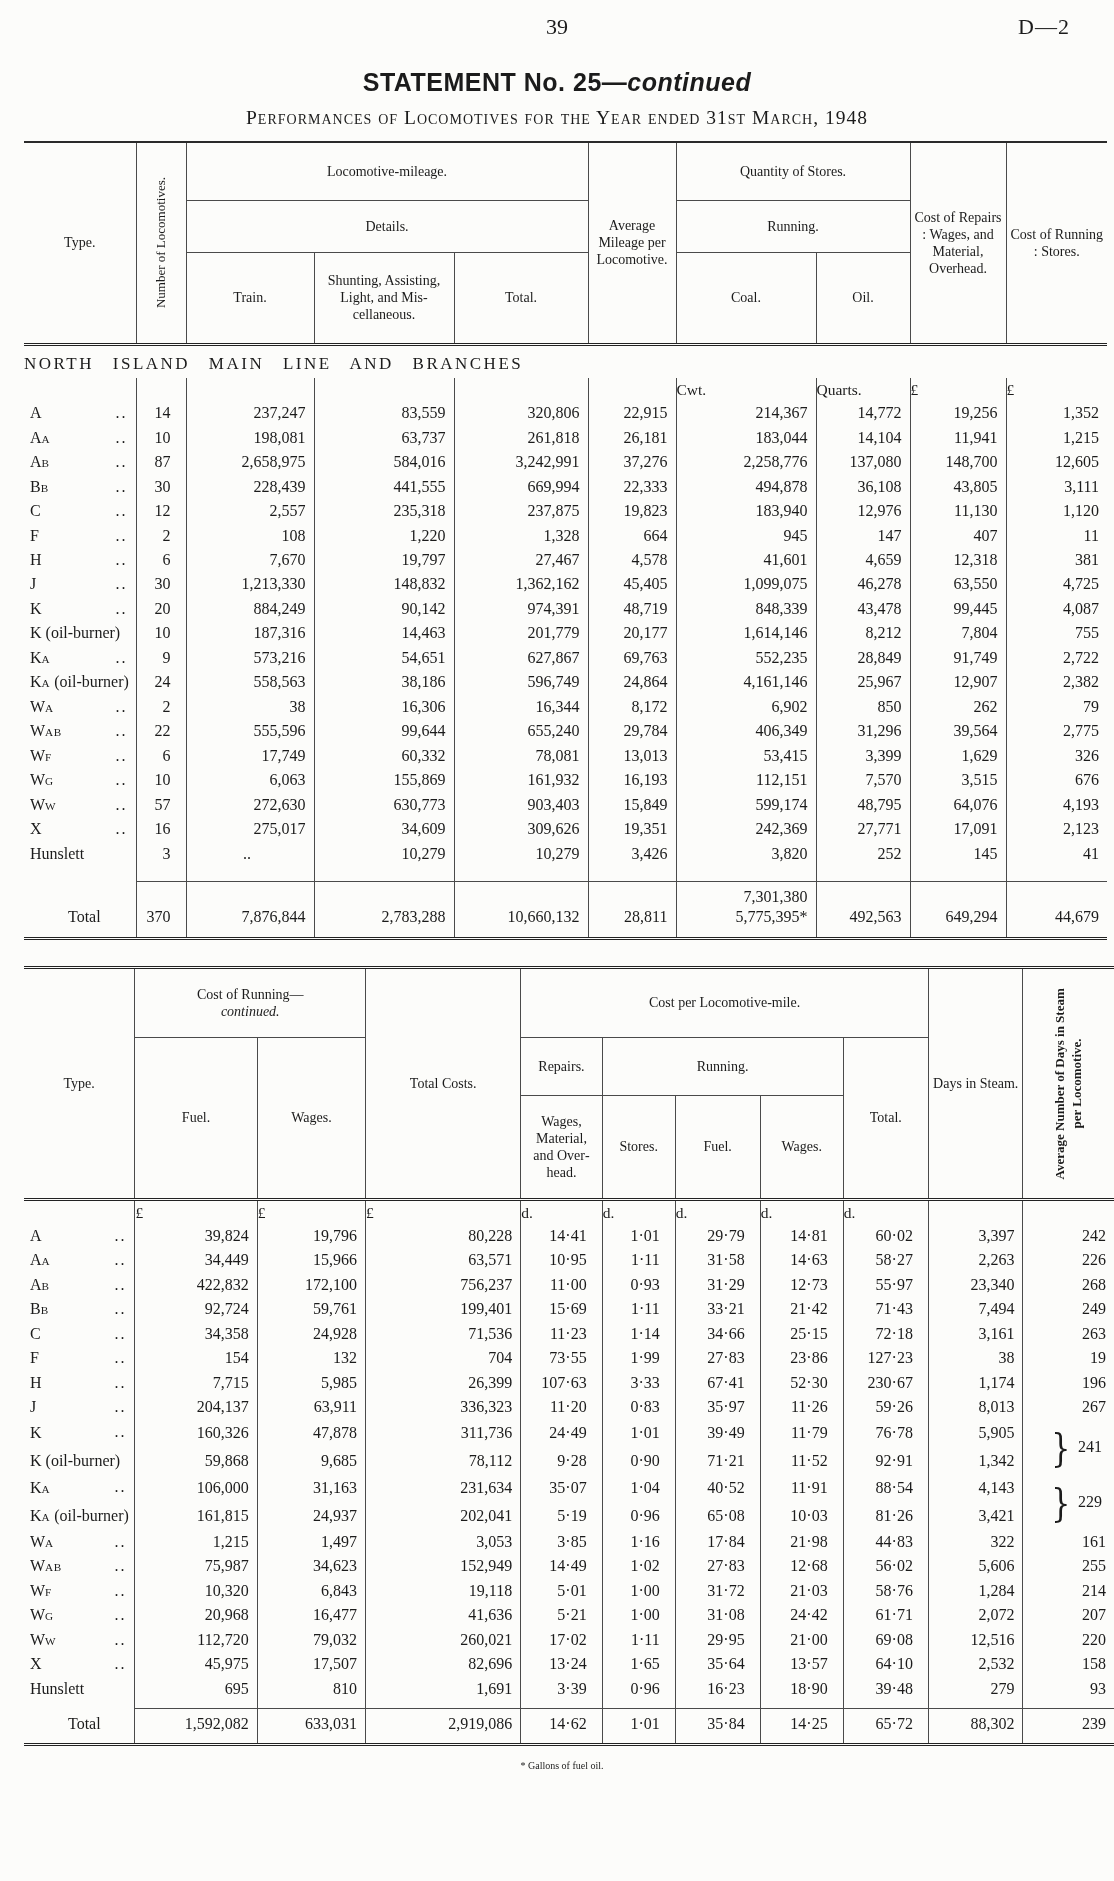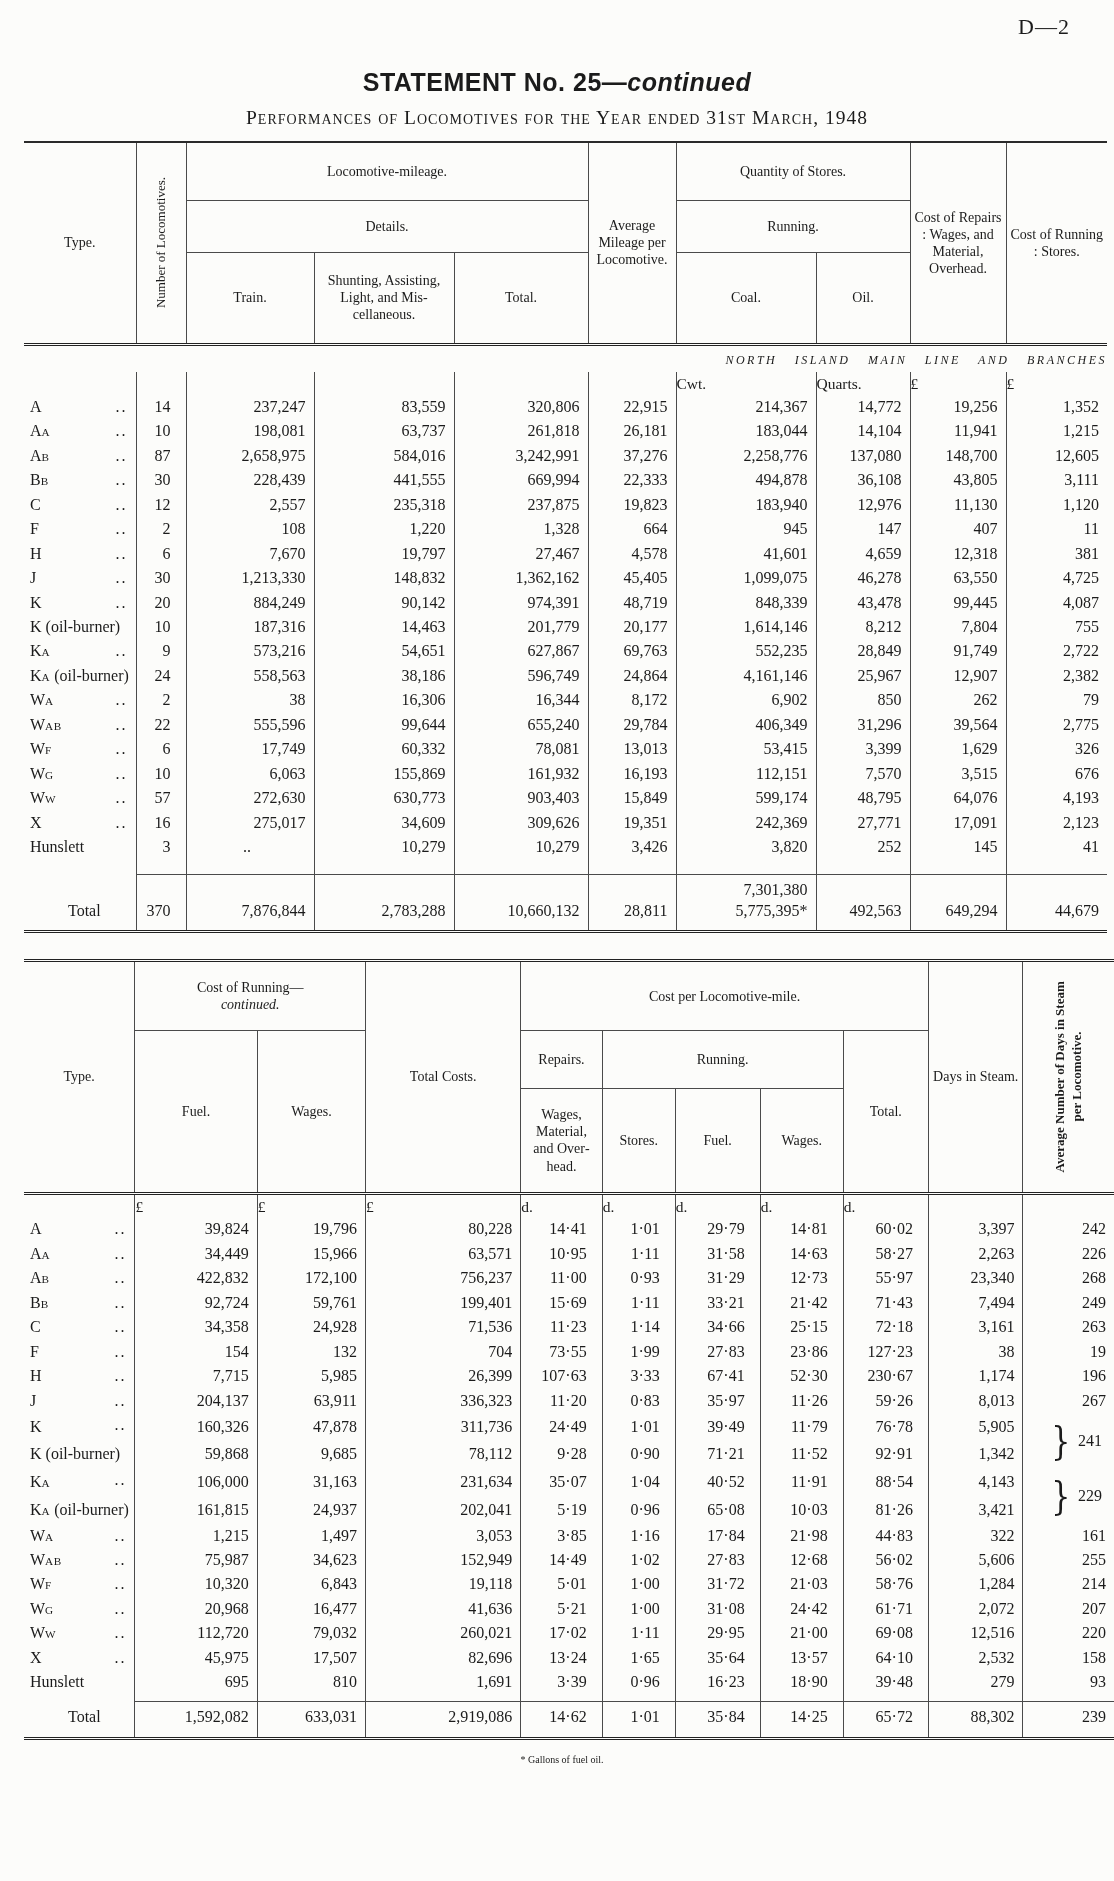--- a/index.html
+++ b/index.html
@@ -33,22 +33,22 @@
   td.vl{border-left:1px solid #4a4a4a;}
   td.num{text-align:right;}
   td.ctr{text-align:center;}
   td.pd{padding-right:15px;}
   td.type{padding:2px 2px 2px 6px;position:relative;text-align:left;
           padding-left:30px;text-indent:-24px;}
   .sc{font-size:70%;letter-spacing:0.5px;}
   .dots{position:absolute;right:8px;top:2px;letter-spacing:2px;text-indent:0;}
   tr.units td{text-align:left;font-size:15.5px;padding:2px 0 1px 0;}
   .t2 tr.units td{border-top:3px double #222;}
-  tr.sectionrow td{border-top:3px double #222;text-align:right;
-    font-size:12px;letter-spacing:2.5px;word-spacing:12px;padding:7px 0 4px 0;font-style:italic;}
+  tr.sectionrow td{border-top:3px double #222;text-align:left;
+    font-size:17px;letter-spacing:2.5px;word-spacing:12px;padding:7px 0 4px 0;}
   tr.spacer td{height:15px;padding:0;}
   .t2 tr.spacer td{height:7px;}
   tr.total td{border-top:1px solid #4a4a4a;vertical-align:bottom;
     padding-top:5px;padding-bottom:9px;}
   tr.total td.type{border-top:none;padding-left:44px;text-indent:0;}
   .vert{writing-mode:vertical-rl;transform:rotate(180deg);
     font-size:13px;line-height:1.25;margin:0 auto;white-space:nowrap;}
   .vert2{writing-mode:vertical-rl;transform:rotate(180deg);
     font-size:13px;line-height:1.3;margin:0 auto;white-space:normal;
     max-height:205px;font-weight:bold;}
@@ -64,20 +64,21 @@
     font-family:"DejaVu Serif",serif;margin-right:5px;}
   .bval{font-size:16px;}
   .coalstack div{text-align:right;}
   .footnote{margin-top:14px;width:1076px;margin-left:24px;text-align:center;
     font-size:10px;}
 </style>
 </head>
 <body>
 
 <div class="topline">
+  <span class="pagenum">39</span>
   <span class="docref">D—2</span>
 </div>
 
 <div class="stmt-title"><span>STATEMENT No. 25—</span><span class="ital">continued</span></div>
 <div class="stmt-subtitle">Performances of Locomotives for the Year ended 31st March, 1948</div>
 
 <table class="pt t1">
   <colgroup>
     <col style="width:112px">
       <col style="width:50px">

